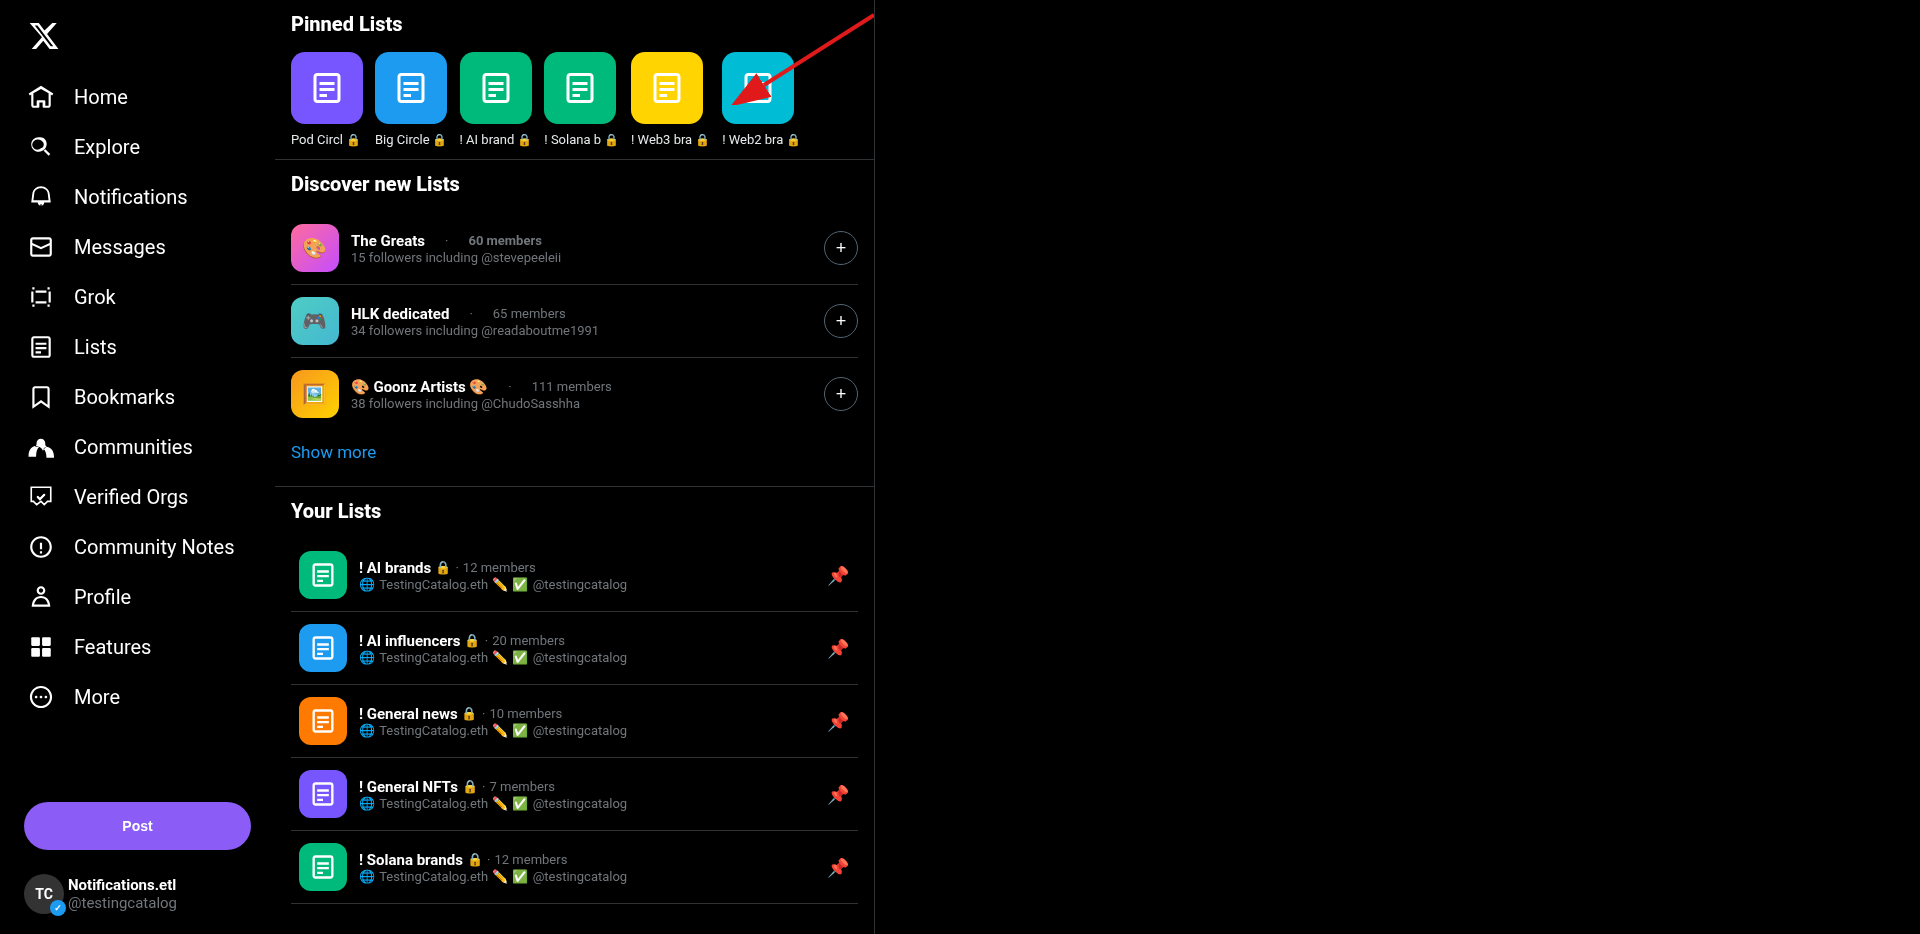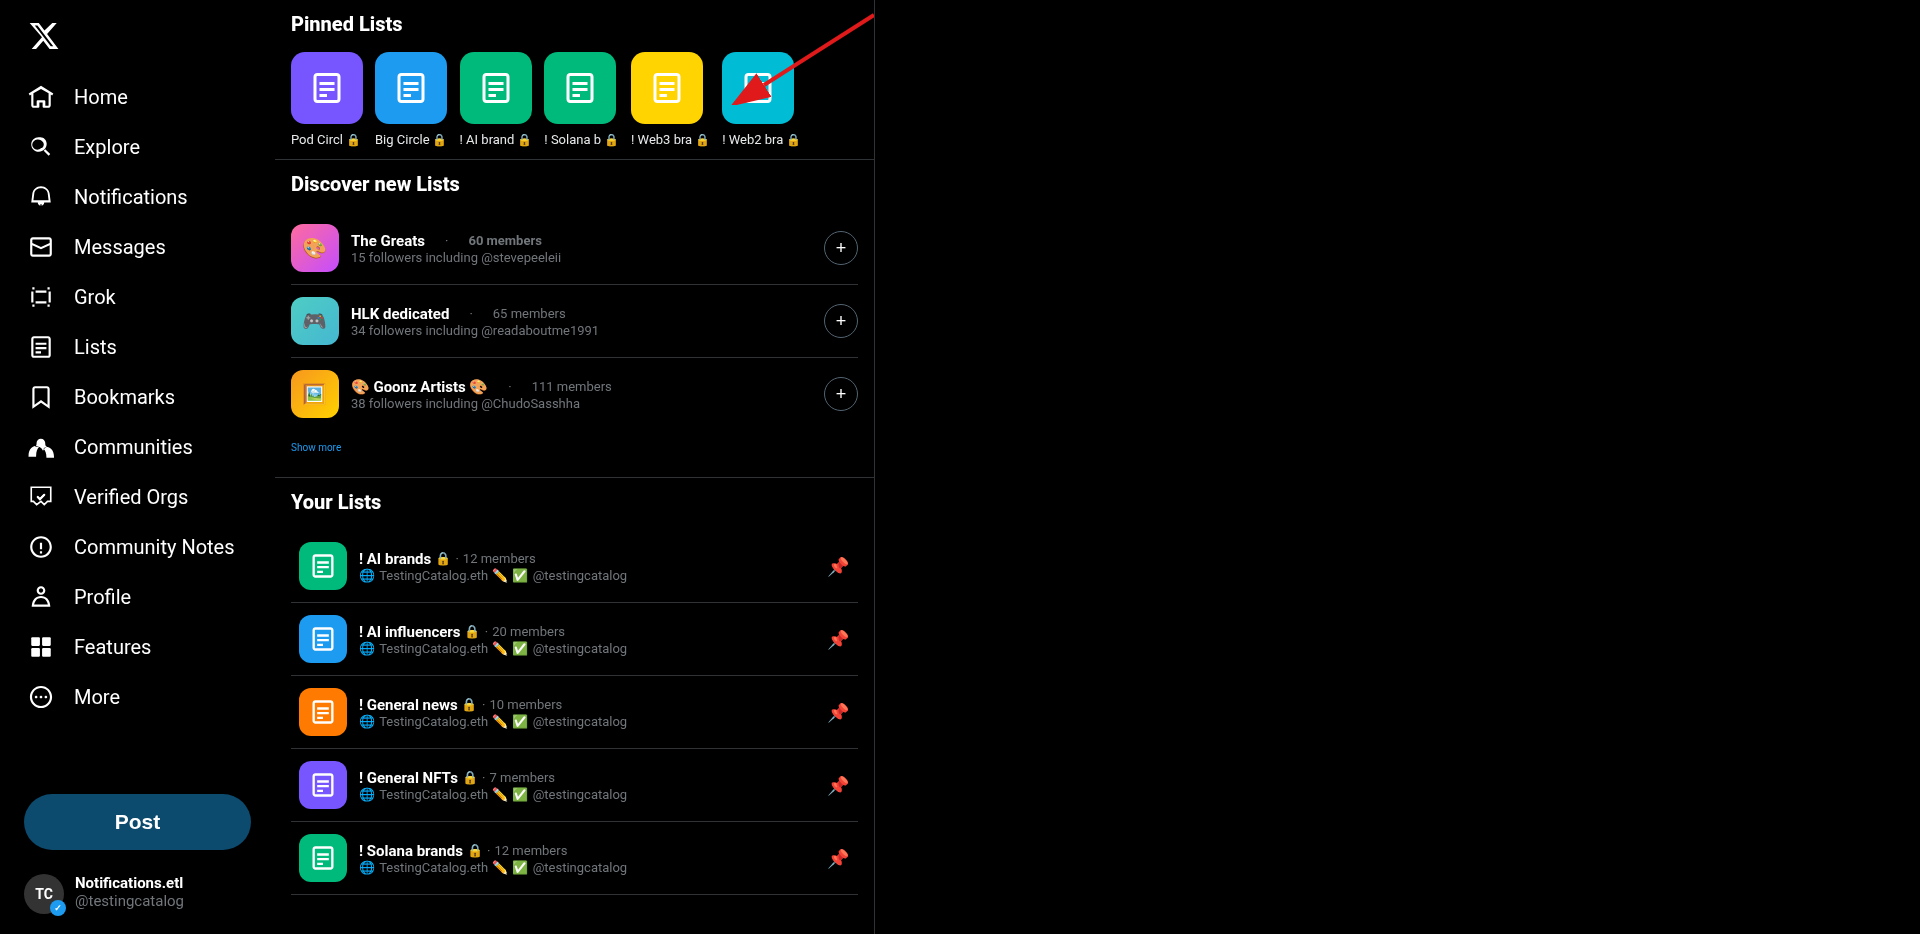--- a/index.html
+++ b/index.html
@@ -45,35 +45,35 @@
     .nav-icon {
       width: 26px;
       height: 26px;
       display: flex;
       align-items: center;
       justify-content: center;
       flex-shrink: 0;
     }
     .nav-label { font-size: 20px; }
     .post-btn {
-      background: #0c4a6e;
+      background: #8b5cf6;
       color: #fff;
       border: none;
       border-radius: 9999px;
       padding: 16px;
-      font-size: 21px;
+      font-size: 14px;
       font-weight: 700;
       cursor: pointer;
       margin: 16px 12px 8px 12px;
       width: calc(100% - 24px);
     }
     .profile-row {
       display: flex;
-      align-items: flex-start;
-      gap: 11px;
+      align-items: center;
+      gap: 4px;
       padding: 12px;
       border-radius: 9999px;
       cursor: pointer;
       margin-top: 4px;
     }
     .profile-avatar {
       width: 40px; height: 40px;
       border-radius: 50%;
       background: #333;
       display: flex; align-items: center; justify-content: center;
@@ -230,21 +230,21 @@
       border: 1px solid #536471;
       background: #000;
       color: #fff;
       display: flex; align-items: center; justify-content: center;
       cursor: pointer;
       font-size: 18px;
       flex-shrink: 0;
     }
     .show-more {
       color: #1d9bf0;
-      font-size: 10px;
+      font-size: 17px;
       cursor: pointer;
       padding: 12px 0;
       display: block;
     }
 
     
     .your-list-item {
       display: flex;
       align-items: center;
       gap: 12px;

